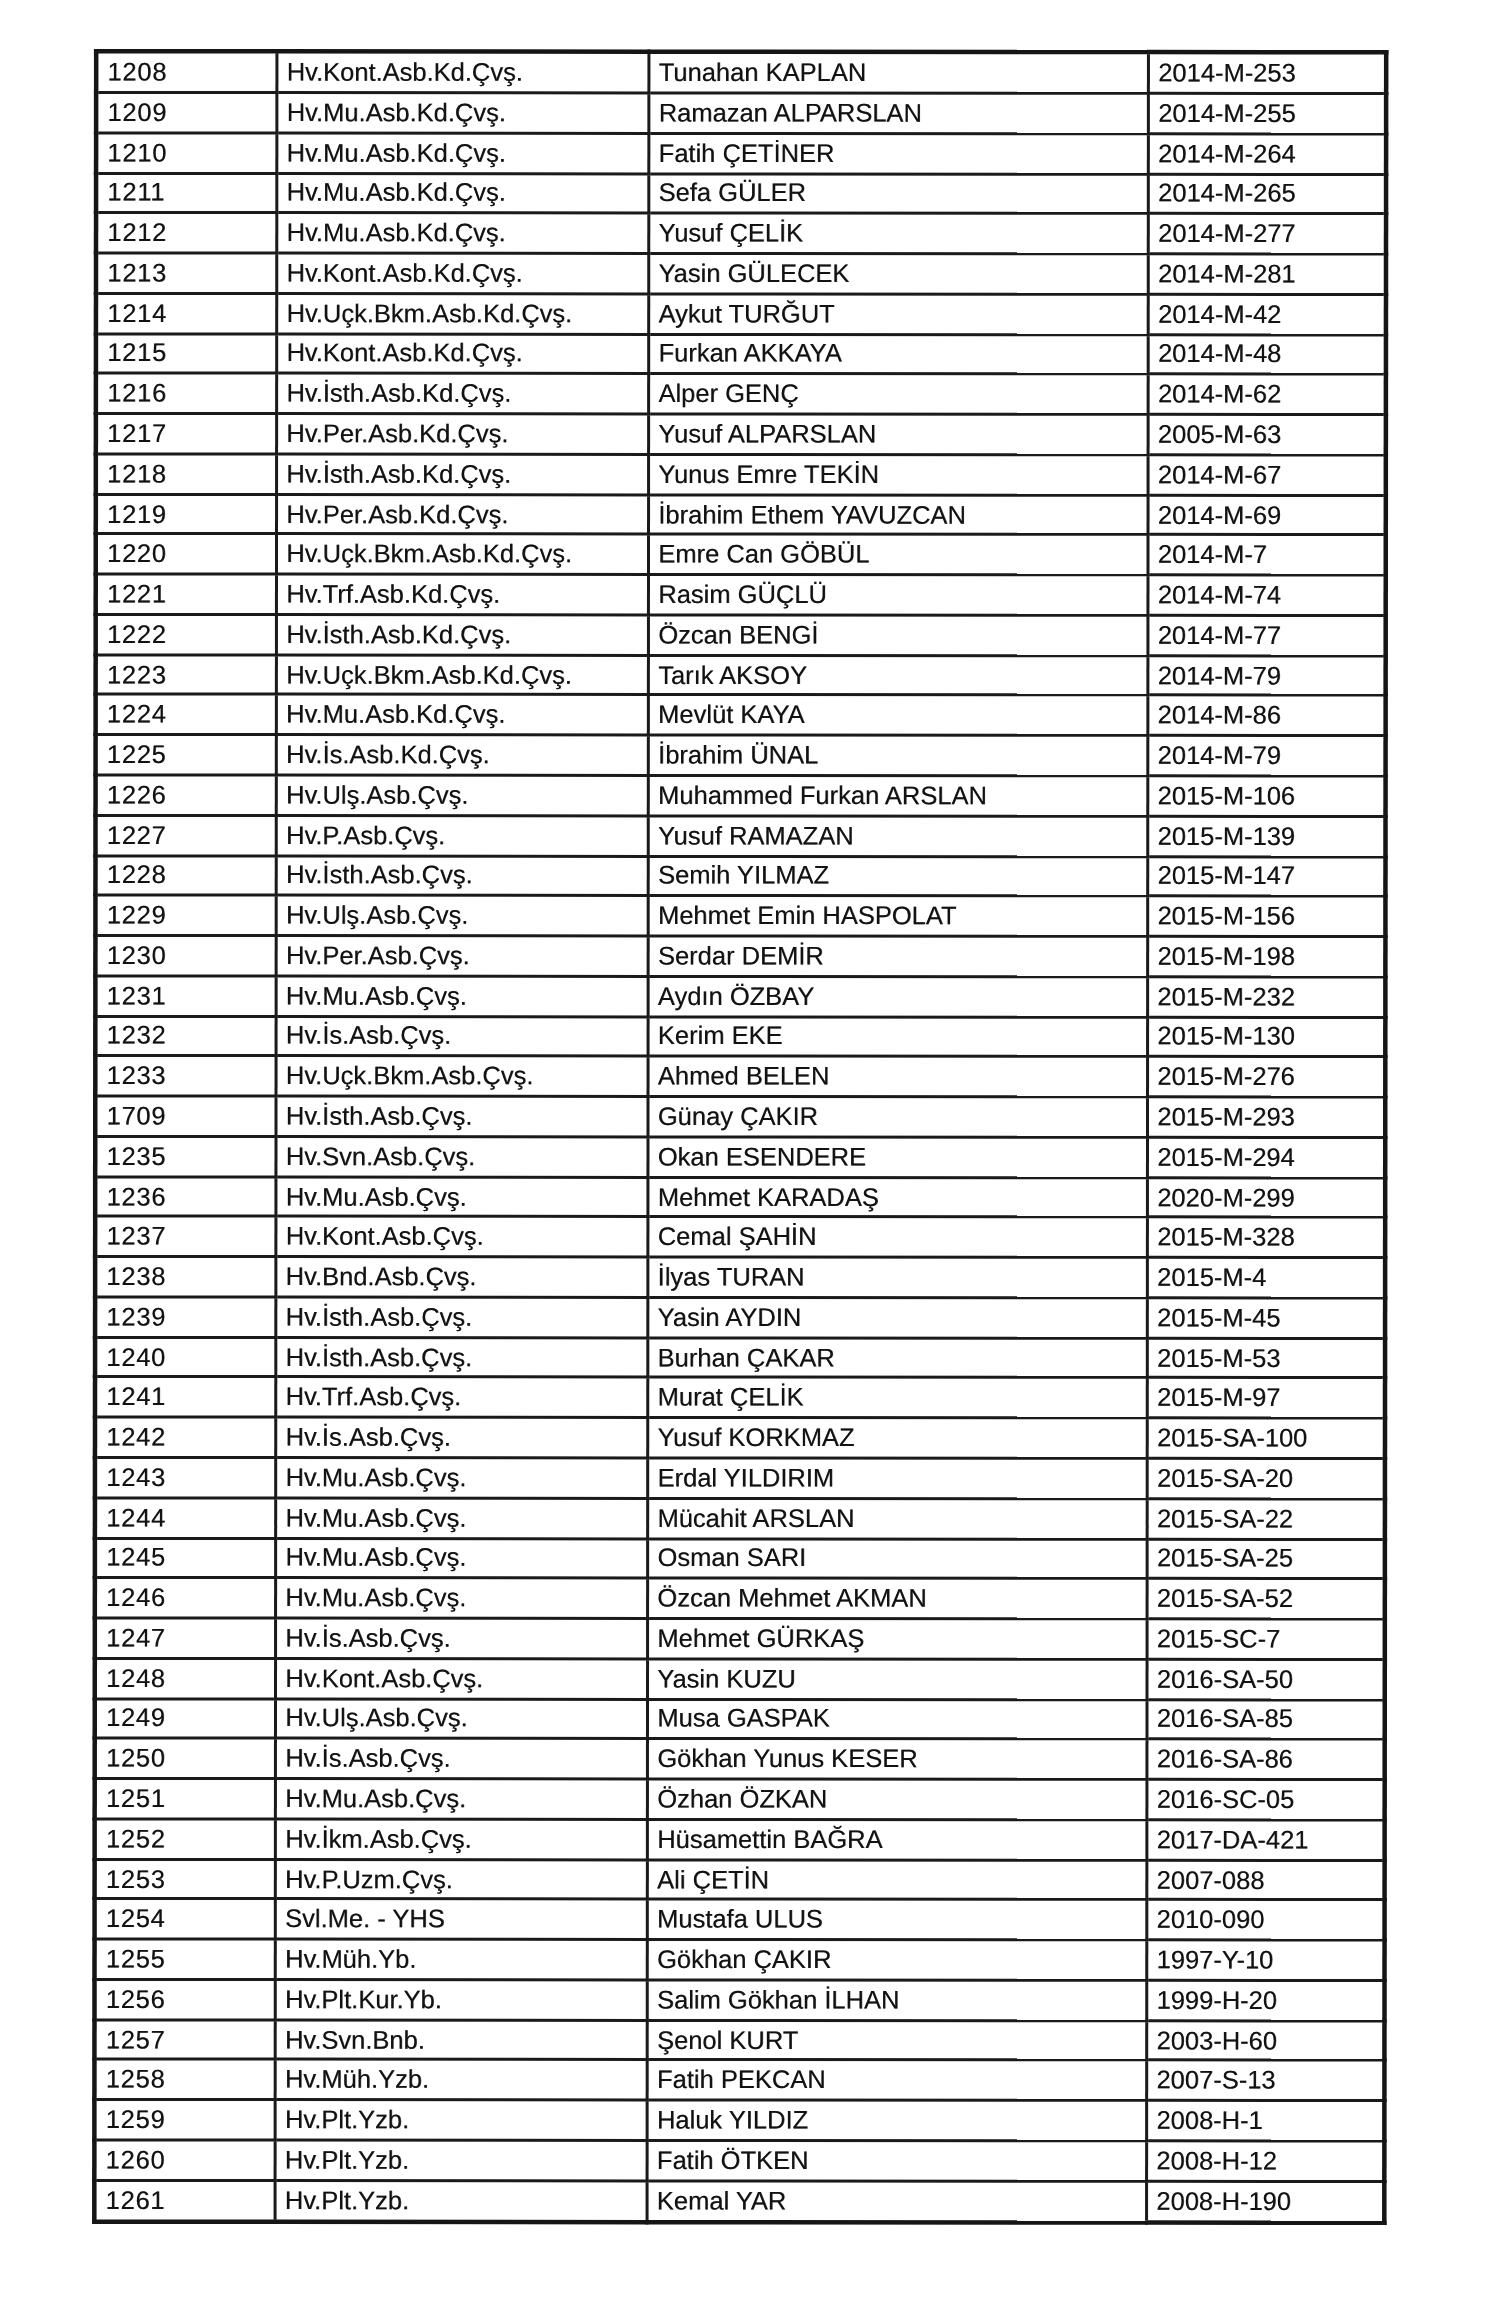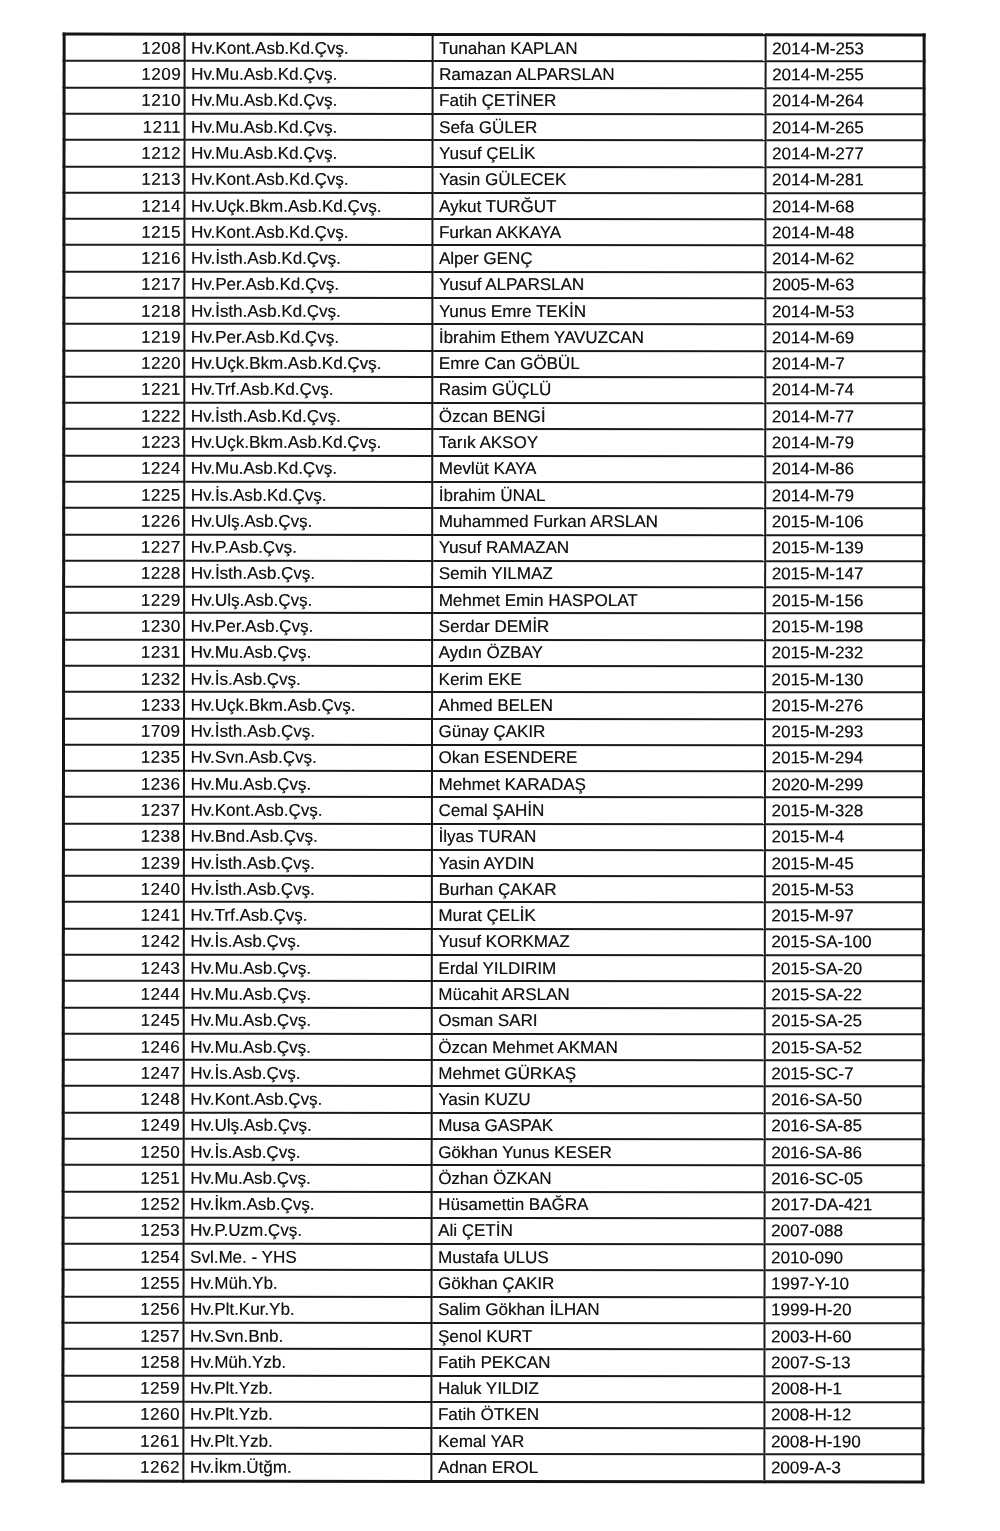--- a/index.html
+++ b/index.html
@@ -36,21 +36,21 @@
     line-height: 1;
     padding: 0 2px 0 6px;
     white-space: nowrap;
     overflow: hidden;
     vertical-align: middle;
     
     text-shadow: 0.3px 0 0 rgba(0,0,0,0.55);
   }
   table.personnel { border: 3px solid #151515; }
   td.col-no {
-    text-align: right;
+    text-align: left;
     padding: 0;
     letter-spacing: 0.5px;
   }
   col.c-no       { width: 120px; }
   col.c-rank     { width: 248px; }
   col.c-name     { width: 333px; }
   col.c-registry { width: 159px; }
 </style>
 </head>
 <body>
@@ -98,21 +98,21 @@
         <tr>
           <td class="col-no">1213</td>
           <td class="col-rank">Hv.Kont.Asb.Kd.Çvş.</td>
           <td class="col-name">Yasin GÜLECEK</td>
           <td class="col-registry">2014-M-281</td>
         </tr>
         <tr>
           <td class="col-no">1214</td>
           <td class="col-rank">Hv.Uçk.Bkm.Asb.Kd.Çvş.</td>
           <td class="col-name">Aykut TURĞUT</td>
-          <td class="col-registry">2014-M-68</td>
+          <td class="col-registry">2014-M-42</td>
         </tr>
         <tr>
           <td class="col-no">1215</td>
           <td class="col-rank">Hv.Kont.Asb.Kd.Çvş.</td>
           <td class="col-name">Furkan AKKAYA</td>
           <td class="col-registry">2014-M-48</td>
         </tr>
         <tr>
           <td class="col-no">1216</td>
           <td class="col-rank">Hv.İsth.Asb.Kd.Çvş.</td>
@@ -122,21 +122,21 @@
         <tr>
           <td class="col-no">1217</td>
           <td class="col-rank">Hv.Per.Asb.Kd.Çvş.</td>
           <td class="col-name">Yusuf ALPARSLAN</td>
           <td class="col-registry">2005-M-63</td>
         </tr>
         <tr>
           <td class="col-no">1218</td>
           <td class="col-rank">Hv.İsth.Asb.Kd.Çvş.</td>
           <td class="col-name">Yunus Emre TEKİN</td>
-          <td class="col-registry">2014-M-53</td>
+          <td class="col-registry">2014-M-67</td>
         </tr>
         <tr>
           <td class="col-no">1219</td>
           <td class="col-rank">Hv.Per.Asb.Kd.Çvş.</td>
           <td class="col-name">İbrahim Ethem YAVUZCAN</td>
           <td class="col-registry">2014-M-69</td>
         </tr>
         <tr>
           <td class="col-no">1220</td>
           <td class="col-rank">Hv.Uçk.Bkm.Asb.Kd.Çvş.</td>
@@ -381,22 +381,16 @@
           <td class="col-no">1260</td>
           <td class="col-rank">Hv.Plt.Yzb.</td>
           <td class="col-name">Fatih ÖTKEN</td>
           <td class="col-registry">2008-H-12</td>
         </tr>
         <tr>
           <td class="col-no">1261</td>
           <td class="col-rank">Hv.Plt.Yzb.</td>
           <td class="col-name">Kemal YAR</td>
           <td class="col-registry">2008-H-190</td>
-        </tr>
-        <tr>
-          <td class="col-no">1262</td>
-          <td class="col-rank">Hv.İkm.Ütğm.</td>
-          <td class="col-name">Adnan EROL</td>
-          <td class="col-registry">2009-A-3</td>
         </tr>
       </tbody>
   </table>
 </div>
 
 </body></html>

